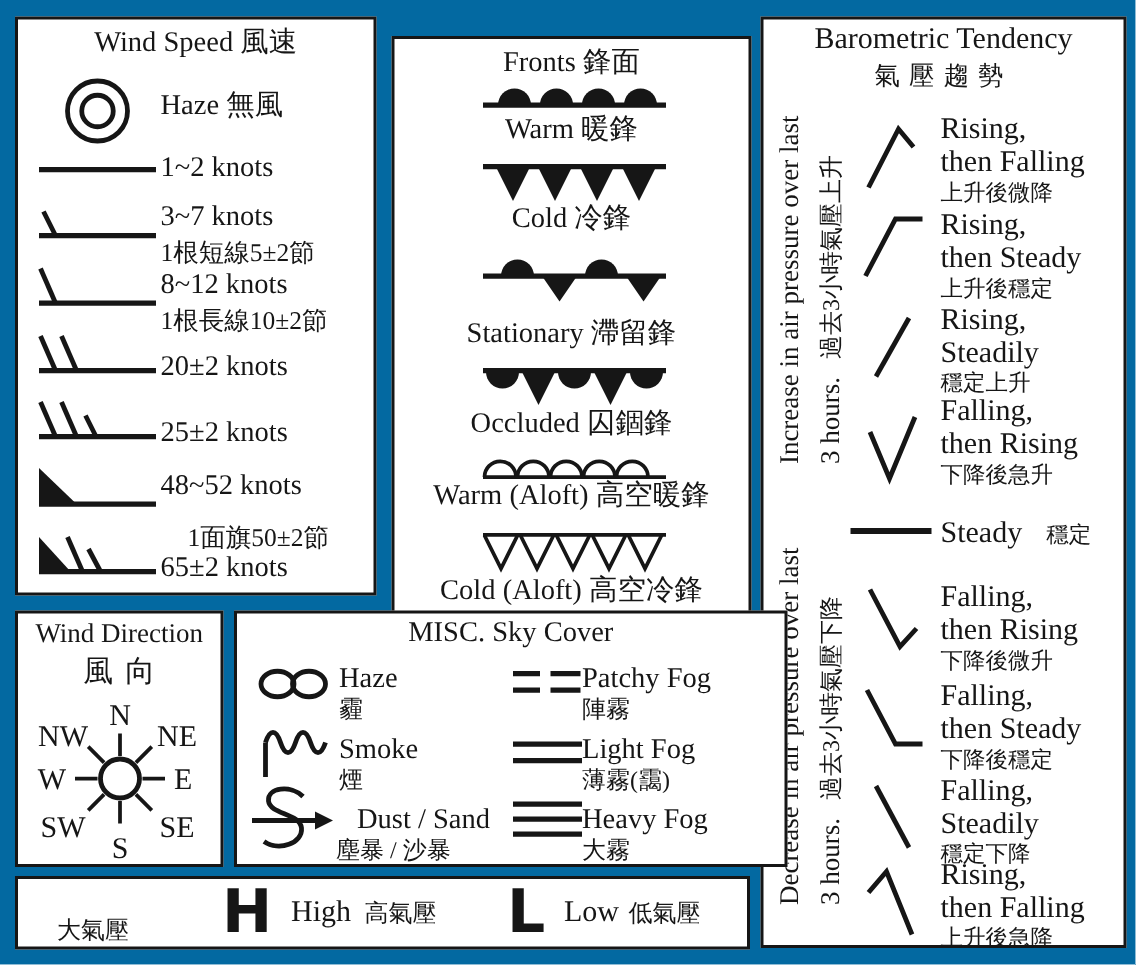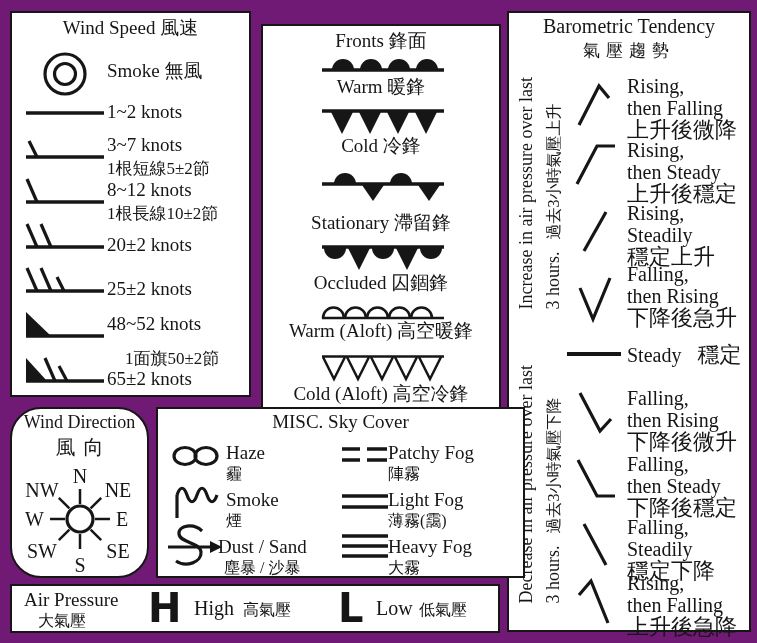--- a/index.html
+++ b/index.html
@@ -1,53 +1,53 @@
 <!DOCTYPE html>
 <html><head>
 <meta charset="utf-8">
 <style>
   html,body{margin:0;padding:0;background:#fff;}
-  .canvas{position:relative;width:757px;height:643px;background:#701a75;overflow:hidden;
+  .canvas{position:relative;width:757px;height:643px;background:#0369a1;overflow:hidden;
           font-family:"Liberation Serif","DejaVu Serif",serif;color:#161616;}
   .box{position:absolute;border:2px solid #161616;box-sizing:border-box;background:#fff;}
   .ttl{position:absolute;left:0;right:0;top:2px;text-align:center;font-size:19px;white-space:nowrap;}
   .ttl2{position:absolute;left:0;right:0;text-align:center;white-space:nowrap;}
   .lbl{position:absolute;font-size:19px;line-height:22px;white-space:nowrap;}
   .sub{font-size:17px;line-height:20px;}
   .zh{font-size:16px;line-height:19px;}
   .cent{left:0;right:0;text-align:center;}
   svg{position:absolute;display:block;overflow:visible;}
   .st{stroke:#161616;stroke-width:3.2;fill:none;}
   .st25{stroke:#161616;stroke-width:2.5;fill:none;}
   .st35{stroke:#161616;stroke-width:3.5;fill:none;}
   .fl{fill:#161616;stroke:none;}
   .baro-row{position:absolute;left:118px;white-space:nowrap;}
   .baro-row .en{font-size:20px;line-height:22px;}
-  .baro-row .zh{font-size:22px;line-height:21px;}
+  .baro-row .zh{font-size:15px;line-height:21px;}
   .vwrap{position:absolute;}
   .vin{position:absolute;left:0;top:0;transform:rotate(-90deg) translate(-100%,0);
        transform-origin:0 0;white-space:nowrap;font-size:18px;line-height:27px;}
   .vin .zh{font-size:16px;margin-left:12px;}
   .big-letter{position:absolute;font-family:"DejaVu Sans","Liberation Sans",sans-serif;
               font-weight:bold;font-size:40px;line-height:44px;}
   .cmp-txt{font-size:20px;fill:#161616;font-family:"Liberation Serif",serif;}
 </style>
 </head>
 <body>
 
 <div class="canvas">
 
   <section class="box" style="left:10px;top:11px;width:241px;height:386px;">
     <div class="ttl">Wind Speed 風速</div>
 
     <svg style="left:26px;top:34px;" width="54" height="54">
       <circle class="st" cx="27" cy="27" r="20"></circle>
       <circle class="st" cx="27" cy="27" r="10.5"></circle>
     </svg>
-    <div class="lbl" style="left:95px;top:47px;">Smoke 無風</div>
+    <div class="lbl" style="left:95px;top:47px;">Haze 無風</div>
 
     <svg style="left:12px;top:88px;" width="82" height="24">
       <line class="st35" x1="2" y1="12" x2="80" y2="12"></line>
     </svg>
     <div class="lbl" style="left:95px;top:88px;">1~2 knots</div>
 
     <svg style="left:12px;top:117px;" width="82" height="30">
       <line class="st35" x1="2" y1="27" x2="80" y2="27"></line>
       <line class="st" x1="13" y1="27" x2="5" y2="11"></line>
     </svg>
@@ -244,21 +244,21 @@
     <svg style="left:64px;top:563px;" width="44" height="48">
       <polyline class="st" points="6,19 18,5 35,47"></polyline>
     </svg>
     <div class="baro-row" style="top:559px;">
       <div class="en">Rising,</div>
       <div class="en">then Falling</div>
       <div class="zh">上升後急降</div>
     </div>
   </section>
 
-  <section class="box" style="left:10px;top:407px;width:139px;height:171px;border-radius:31px;">
+  <section class="box" style="left:10px;top:407px;width:139px;height:171px;">
     <div class="ttl2" style="top:3px;font-size:18px;">Wind Direction</div>
     <div class="ttl2" style="top:25px;font-size:20px;letter-spacing:8px;text-indent:8px;">風向</div>
     <svg style="left:0;top:50px;" width="135" height="118">
       <circle class="st" cx="68" cy="60" r="13"></circle>
       <line class="st25" x1="68" y1="45" x2="68" y2="30"></line>
       <line class="st25" x1="68" y1="75" x2="68" y2="90"></line>
       <line class="st25" x1="83" y1="60" x2="98" y2="60"></line>
       <line class="st25" x1="53" y1="60" x2="38" y2="60"></line>
       <line class="st25" x1="78.6" y1="49.4" x2="89.2" y2="38.8"></line>
       <line class="st25" x1="57.4" y1="49.4" x2="46.8" y2="38.8"></line>
@@ -290,21 +290,21 @@
       <path class="st" d="M7,13 C10,4 14,4 17,13 C20,22 24,22 27,13 C30,4 34,4 37,13 C40,22 44,22 47,13"></path>
     </svg>
     <div class="lbl" style="left:68px;top:80px;">Smoke</div>
     <div class="lbl zh" style="left:68px;top:102px;">煙</div>
 
     <svg style="left:8px;top:115px;" width="58" height="46">
       <path class="st" d="M36,7 C28,-1 12,1 13,10 C14,19 34,18 35,28 C36,38 20,44 10,37"></path>
       <line class="st" x1="2" y1="23" x2="46" y2="23"></line>
       <polygon class="fl" points="44,17 56,23 44,29"></polygon>
     </svg>
-    <div class="lbl" style="left:60px;top:127px;font-family:Liberation Serif, serif;">Dust / Sand</div>
+    <div class="lbl" style="left:80px;top:127px;font-family:Liberation Serif, serif;">Dust / Sand</div>
     <div class="lbl zh" style="left:66px;top:149px;">塵暴 / 沙暴</div>
 
     <svg style="left:182px;top:34px;" width="50" height="26">
       <path class="st35" d="M2,6 H20 M27,6 H47 M2,17 H20 M27,17 H47"></path>
     </svg>
     <div class="lbl" style="left:230px;top:33px;">Patchy Fog</div>
     <div class="lbl zh" style="left:230px;top:55px;">陣霧</div>
 
     <svg style="left:182px;top:81px;" width="50" height="26">
       <path class="st35" d="M2,6 H48 M2,17 H48"></path>
@@ -313,21 +313,20 @@
     <div class="lbl zh" style="left:230px;top:102px;">薄霧(靄)</div>
 
     <svg style="left:182px;top:122px;" width="50" height="32">
       <path class="st35" d="M2,5 H48 M2,15 H48 M2,25 H48"></path>
     </svg>
     <div class="lbl" style="left:230px;top:127px;">Heavy Fog</div>
     <div class="lbl zh" style="left:230px;top:149px;">大霧</div>
   </section>
 
   <section class="box" style="left:10px;top:584px;width:490px;height:49px;">
-    <div class="lbl" style="left:12px;top:3px;">Air Pressure</div>
     <div class="lbl zh" style="left:26px;top:25px;">大氣壓</div>
     <div class="big-letter" style="left:136px;top:0px;">H</div>
     <div class="lbl" style="left:182px;top:11px;font-size:20px;">High</div>
     <div class="lbl zh" style="left:231px;top:14px;">高氣壓</div>
     <div class="big-letter" style="left:326px;top:0px;">L</div>
     <div class="lbl" style="left:364px;top:11px;font-size:20px;">Low</div>
     <div class="lbl zh" style="left:407px;top:14px;">低氣壓</div>
   </section>
 
 </div>

